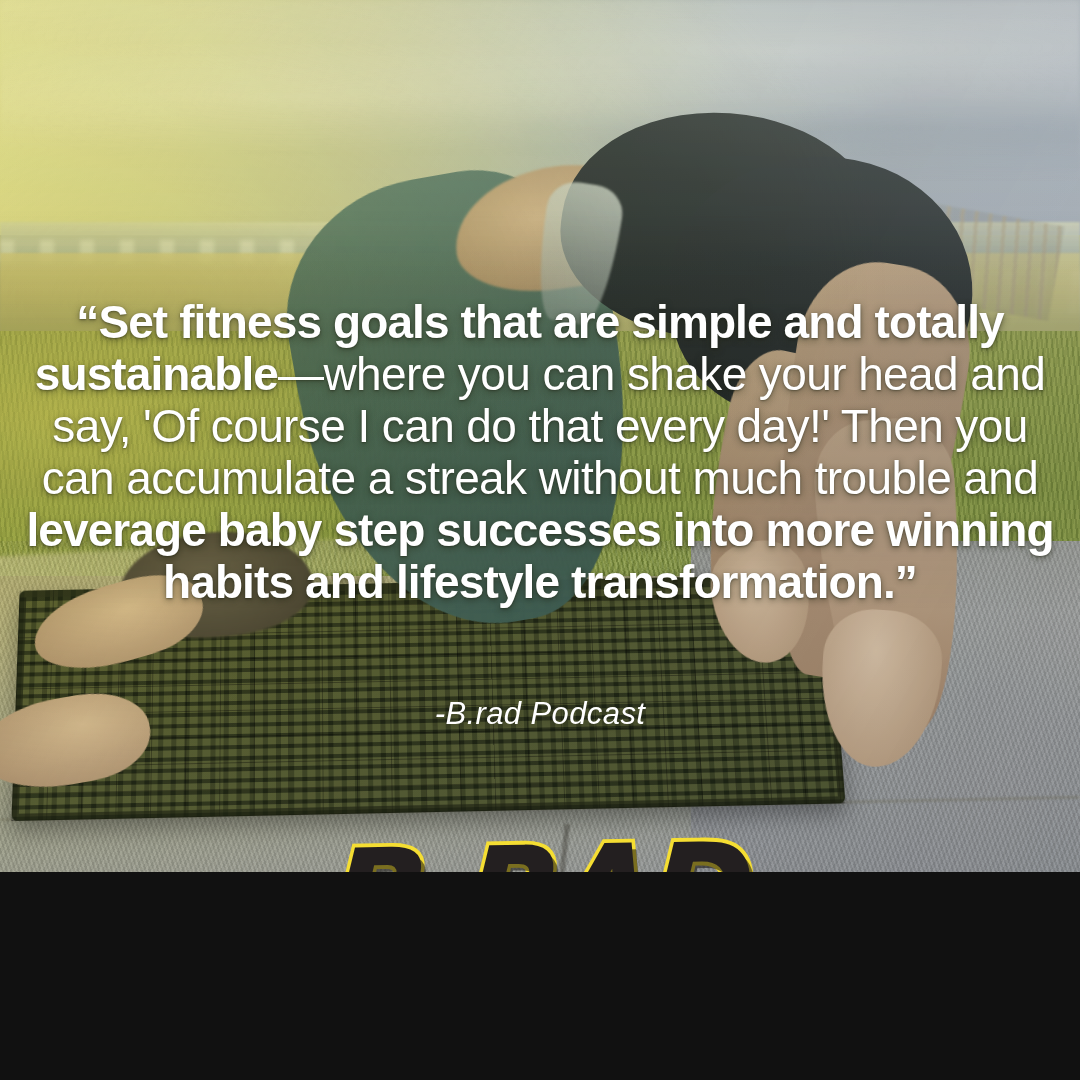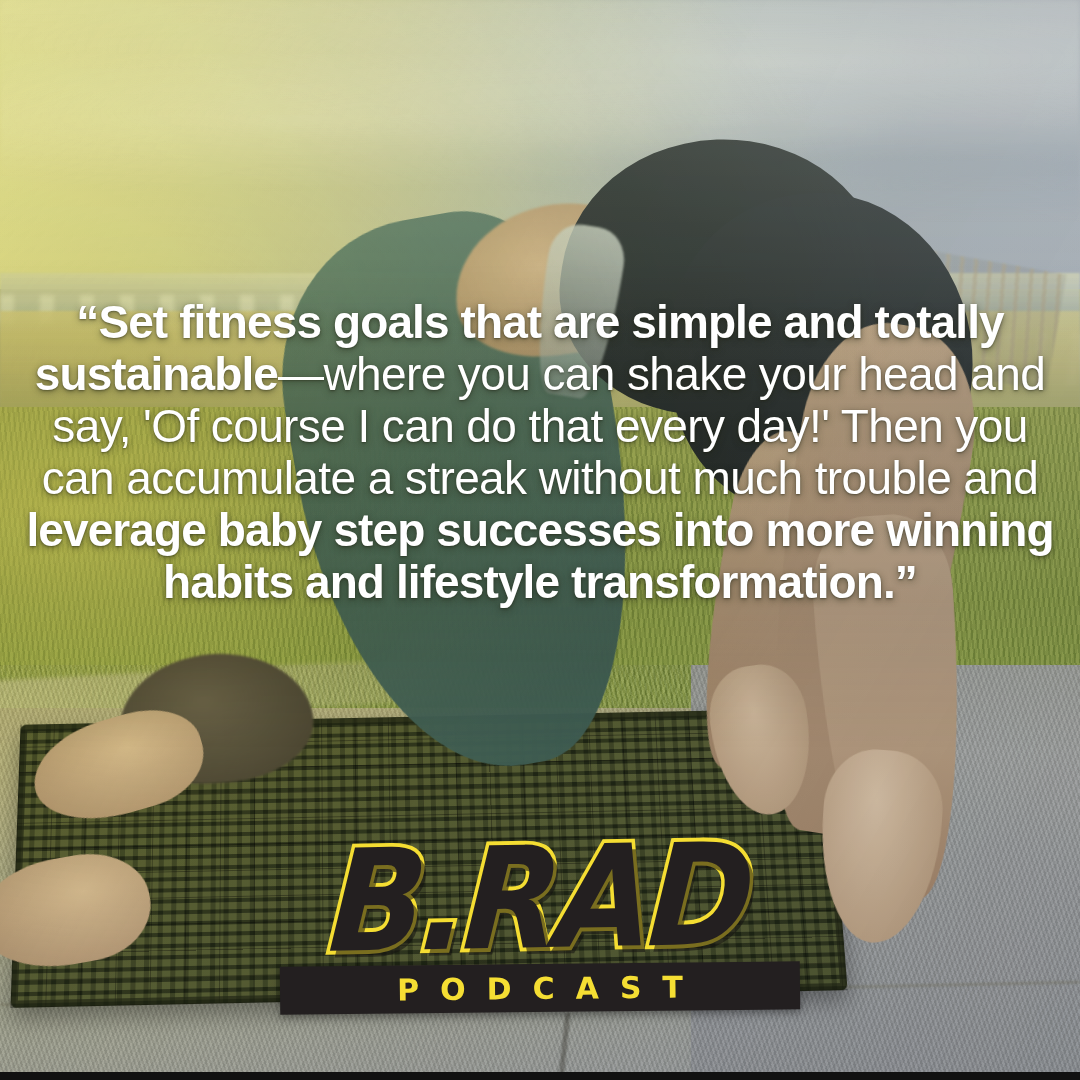--- a/index.html
+++ b/index.html
@@ -4,21 +4,21 @@
 <title>B.rad Podcast Quote Card</title>
 <style>
   * { margin:0; padding:0; box-sizing:border-box; }
   html,body{
     background:#111;
     font-family:"Liberation Sans", sans-serif;
   }
   .card{
     position:relative;
     width:1080px;
-    height:1072px;
+    height:872px;
     overflow:hidden;
     background:#b9b98a;
     isolation:isolate;
   }
 
   
   .photo{ position:absolute; inset:0; overflow:hidden; }
 
   
   .sky{
@@ -365,20 +365,21 @@
 
     <div class="grade"></div>
     <div class="grade2"></div>
     <div class="scrim"></div>
   </div>
 
   <div class="quote">
     <b>“Set fitness goals that are simple and totally sustainable</b><span>—where you can shake your head and say, 'Of course I can do that every day!' Then you can accumulate a streak without much trouble and </span><b>leverage baby step successes into more winning habits and lifestyle transformation.”</b>
   </div>
 
+  <div class="attrib">-B.rad Podcast</div>
 
   <div class="logo">
     <div class="logo-wordmark">B.RAD</div>
     <div class="podcast-bar">
       <span>PODCAST</span>
     </div>
   </div>
 
 </div>
 

